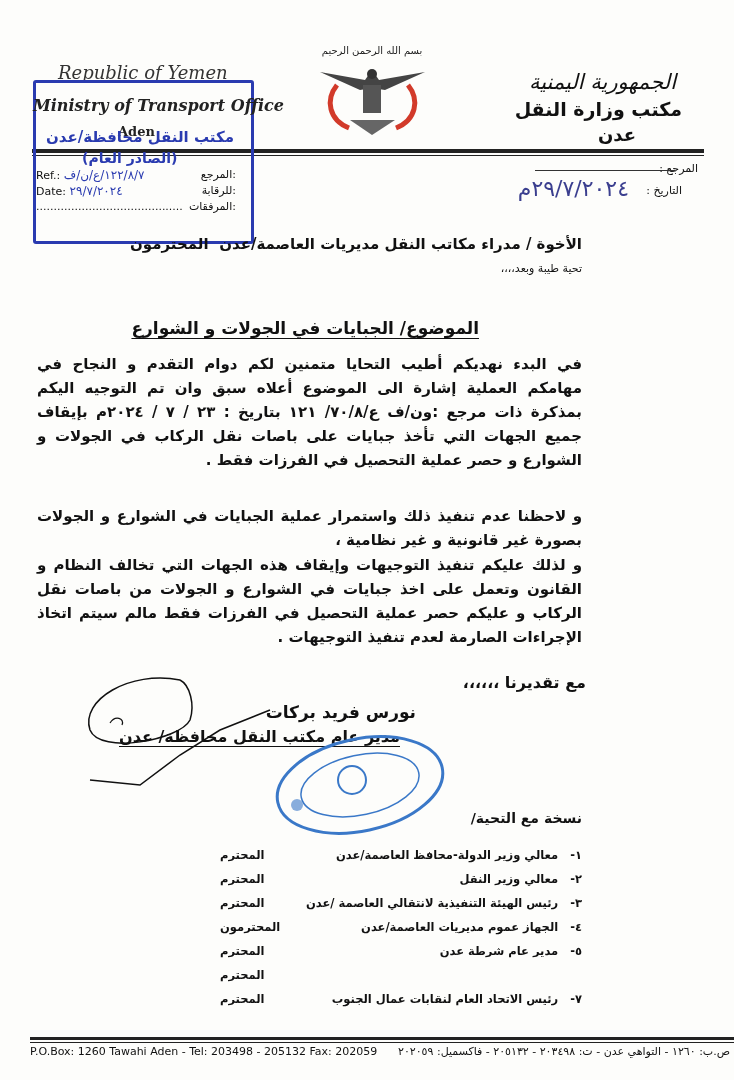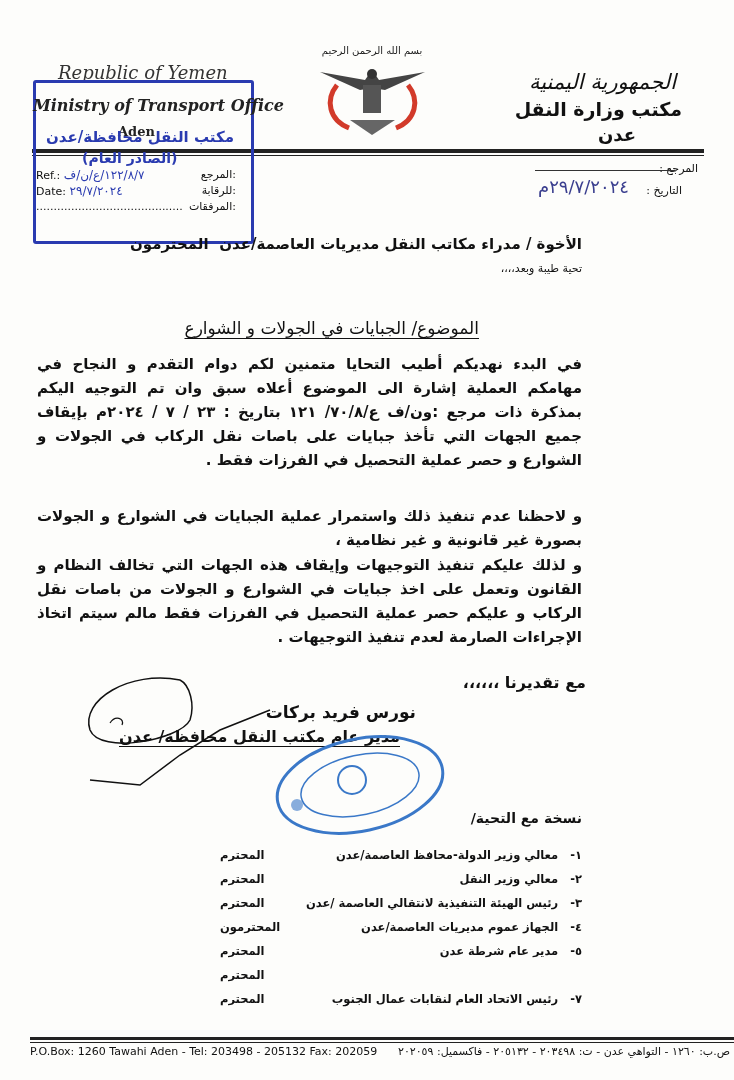--- a/index.html
+++ b/index.html
@@ -8,41 +8,41 @@
   .abs { position:absolute; }
   .rtl { direction:rtl; text-align:right; }
   
   .hdr-r1 { right:58px; top:70px; font-family:"DejaVu Serif", serif; font-size:21px; font-style:italic; }
   .hdr-r2 { right:52px; top:98px; font-size:19px; font-weight:bold; }
   .hdr-r3 { right:98px; top:124px; font-size:18px; font-weight:bold; letter-spacing:6px; }
   .hr-top { left:32px; right:30px; top:149px; height:3px; background:#222; border-bottom:1px solid #222; }
   .hr-top2 { left:32px; right:30px; top:155px; height:1px; background:#222; }
   .ref-r { right:36px; top:162px; font-size:11px; }
   .date-r { right:52px; top:184px; font-size:11px; }
-  .date-hand { right:105px; top:170px; font-family:"DejaVu Sans", sans-serif; font-size:18px; color:#3b3f8f; letter-spacing:1px; }
+  .date-hand { right:105px; top:170px; font-family:"DejaVu Sans", sans-serif; font-size:22px; color:#3b3f8f; letter-spacing:1px; }
   .date-line-r { left:535px; width:140px; top:170px; height:1px; background:#333; }
   
   .en-rep { left:58px; top:62px; font-family:"DejaVu Serif", serif; font-style:italic; font-size:18px; color:#333; }
   .stampbox { left:33px; top:80px; width:215px; height:158px; border:3px solid #2a3bb0; border-radius:3px; }
   .en-min { left:33px; top:96px; font-family:"DejaVu Serif", serif; font-size:16px; font-weight:bold; font-style:italic; color:#222; }
   .stamp-ar1 { left:55px; top:94px; font-size:14px; color:#2a3bb0; font-weight:bold; opacity:0.8; }
   .en-aden { left:118px; top:124px; font-family:"DejaVu Serif", serif; font-size:13px; font-weight:bold; color:#222; }
   .stamp-ar2 { left:46px; top:128px; font-size:15px; color:#2a3bb0; font-weight:bold; }
   .stamp-ar3 { left:82px; top:150px; font-size:14px; color:#2a3bb0; font-weight:bold; }
   .ref-l { left:36px; top:168px; font-size:11px; width:200px; }
   .date-l { left:36px; top:184px; font-size:11px; width:200px; }
   .att-l { left:36px; top:200px; font-size:11px; width:200px; }
   .ref-l .hand, .date-l .hand { color:#2a3bb0; font-size:12px;text-align:center; }
   
   .emblem { left:315px; top:40px; width:115px; height:100px; }
   
   .addressee { right:152px; top:235px; font-size:15px; font-weight:bold; }
   .honor { left:130px; top:235px; font-size:15px; font-weight:bold; }
   .greet { right:152px; top:262px; font-size:11px; }
-  .subject { right:255px; top:318px; font-size:17px; font-weight:normal; text-decoration:underline; text-underline-offset:4px;margin-left:14px; }
+  .subject { right:255px; top:318px; font-size:17px; font-weight:bold; text-decoration:underline; text-underline-offset:4px;margin-left:14px; }
   .para { right:152px; width:545px; font-size:15px; font-weight:bold; line-height:24px; text-align-last:right; }
   .p1 { top:352px; }
   .p2 { top:504px; }
   .p3 { top:553px; }
   .regards { right:148px; top:673px; font-size:16px; font-weight:bold; }
   .signame { right:318px; top:702px; font-size:17px; font-weight:bold; }
   .sigtitle { right:334px; top:727px; font-size:16px; font-weight:bold; text-decoration:underline; text-underline-offset:4px; }
   .copies-title { right:152px; top:810px; font-size:14px; font-weight:bold; }
   .cc-row { position:absolute; right:152px; left:220px; height:20px; font-size:11.5px; font-weight:bold; }
   .cc-row .cc-text { position:absolute; right:0; }

